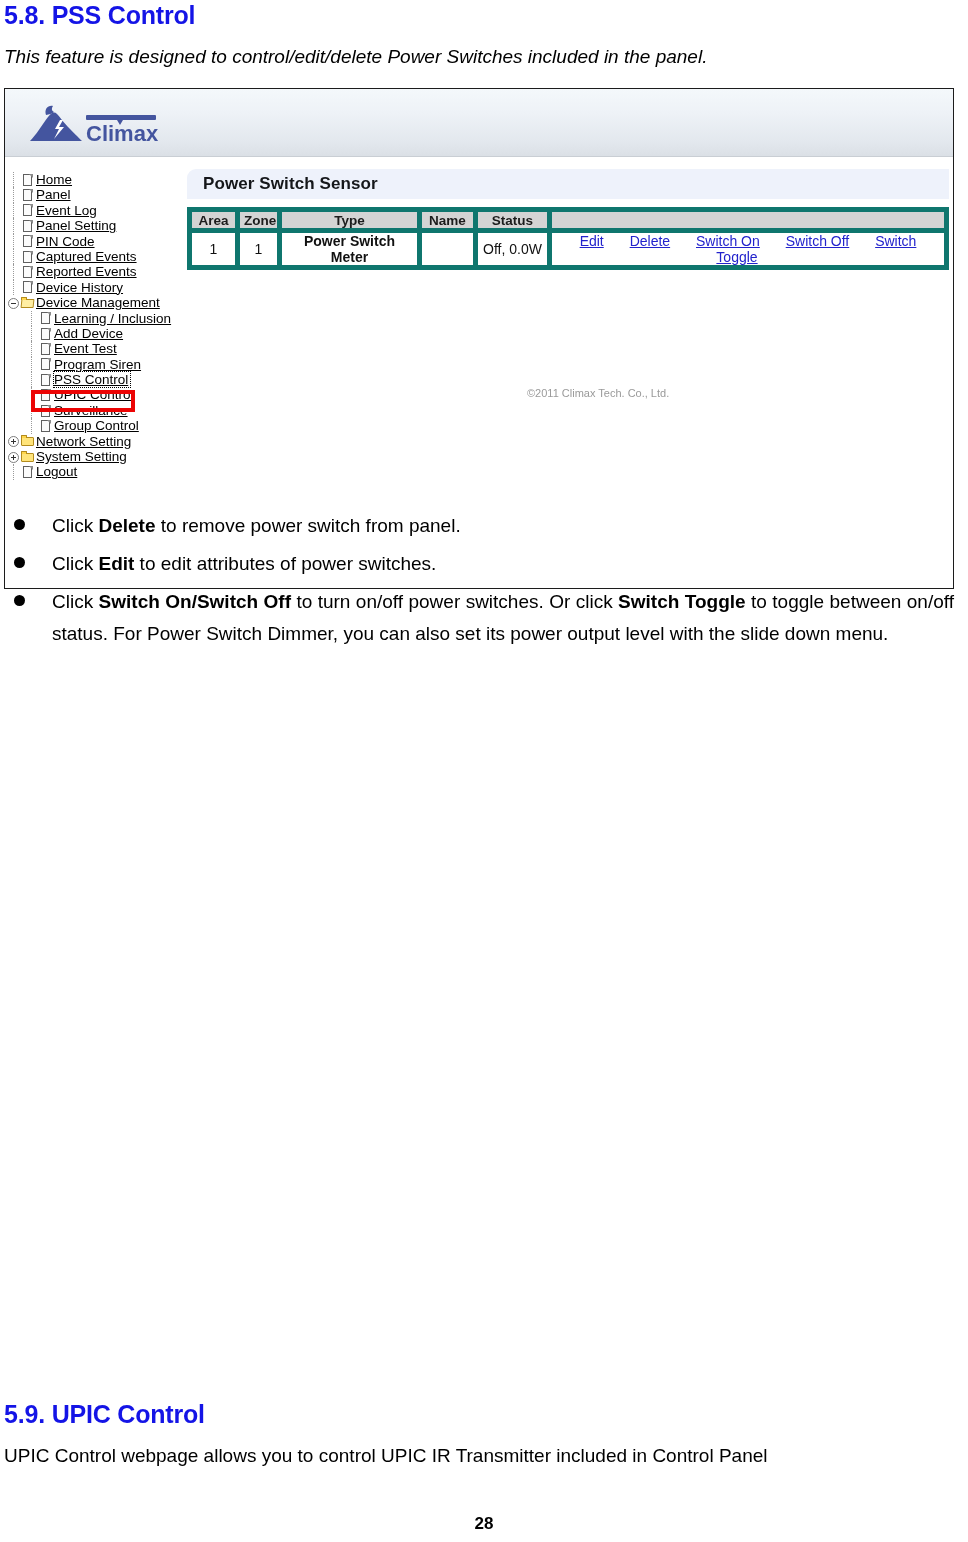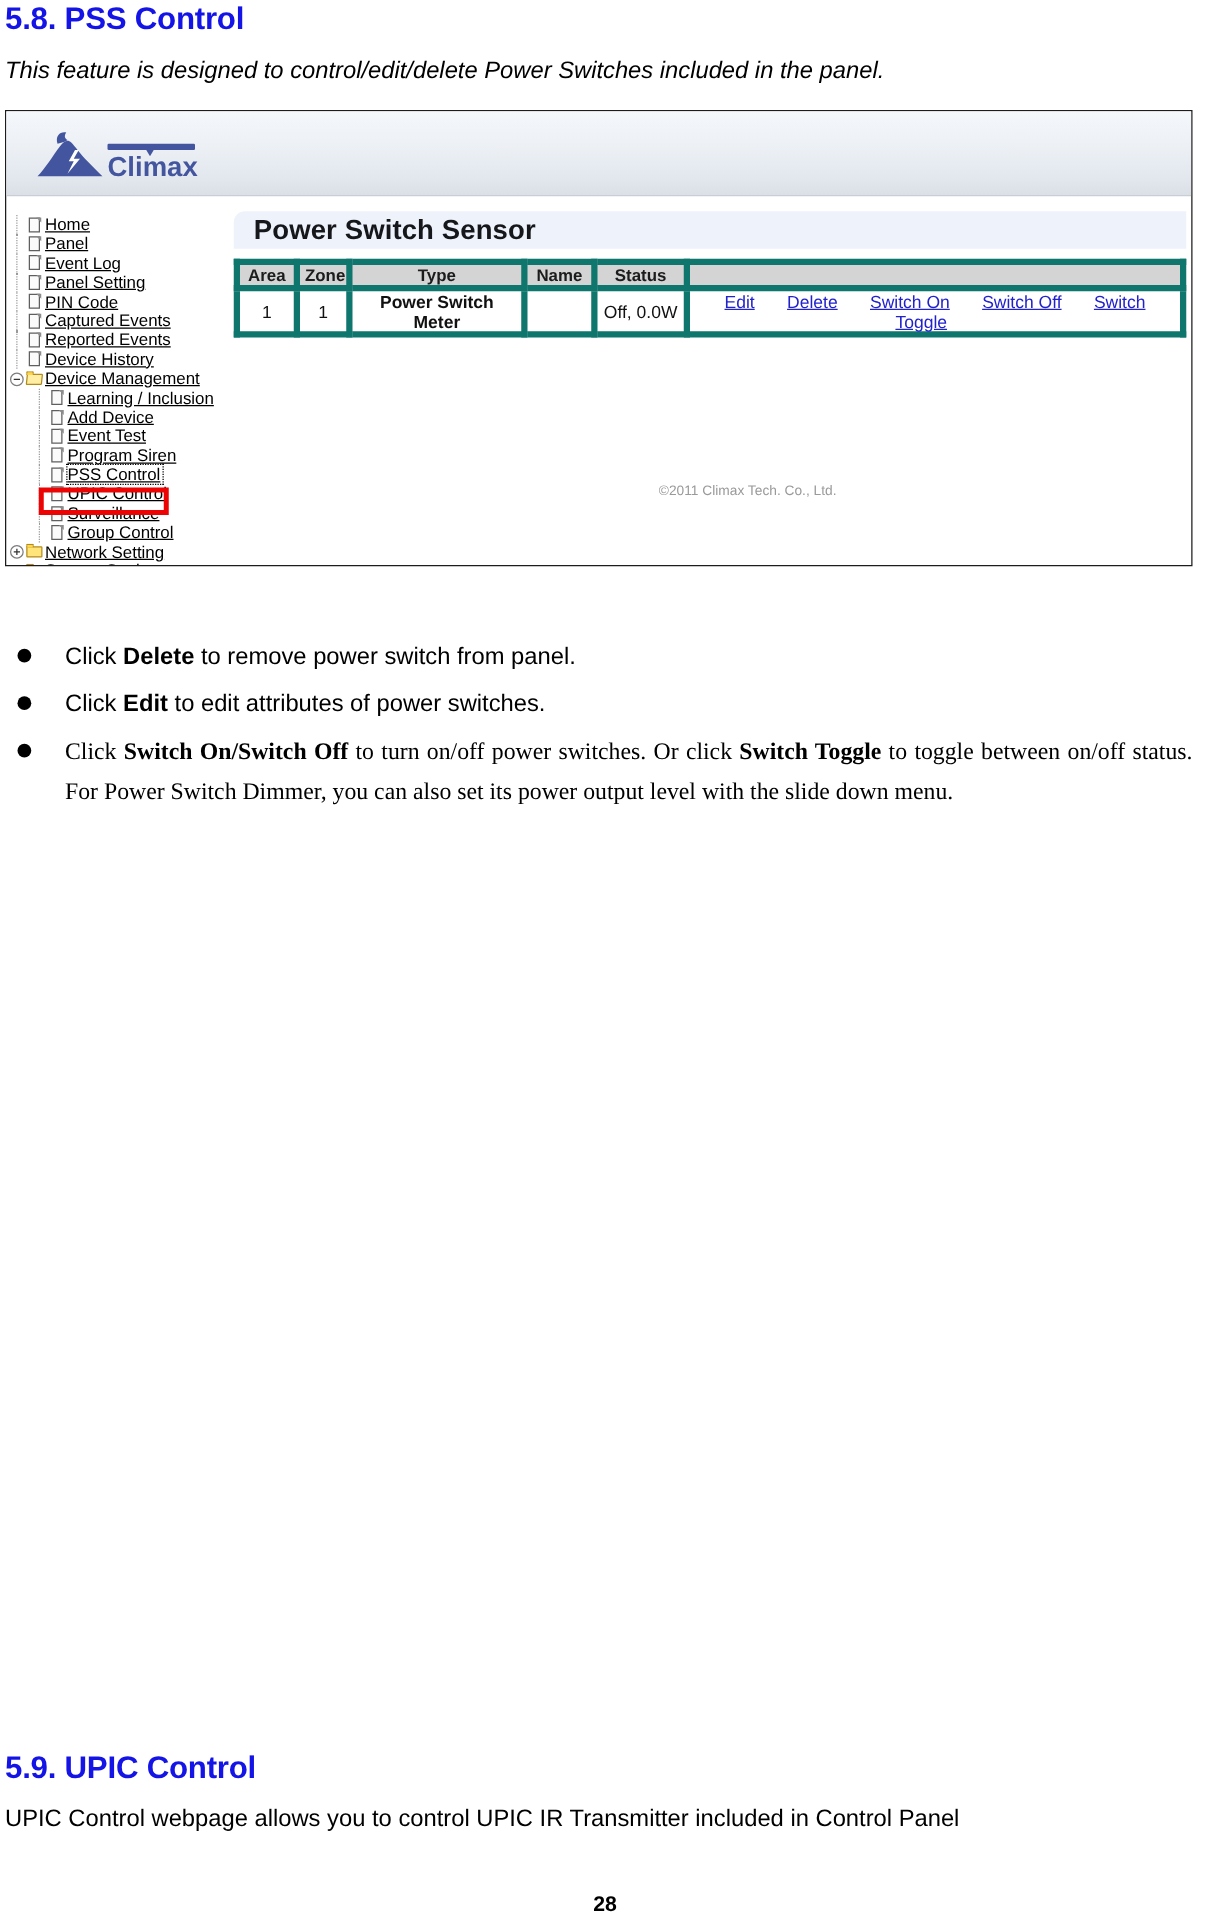--- a/index.html
+++ b/index.html
@@ -68,30 +68,30 @@
     background: #000;
   }
   .bullet-text {
     flex: 1 1 auto;
     margin-left: 22px;
     margin-right: 8px;
     font-size: 19px;
     line-height: 32px;
     color: #000;
   }
-  .bullet-text.justified { text-align: justify; font-family: Liberation Serif, serif; }
+  .bullet-text.justified { text-align: justify; }
   .bullet-text b { font-weight: bold; }
 
   
   .shot {
     position: absolute;
     left: 4px;
     top: 88px;
     width: 950px;
-    height: 365px;
+    height: 501px;
     border: 1px solid #1c1c1c;
     background: #ffffff;
     box-sizing: border-box;
     overflow: hidden;
   }
   .shot-banner {
     position: absolute;
     left: 0; top: 0;
     width: 100%;
     height: 68px;
@@ -243,21 +243,21 @@
   .panel {
     position: absolute;
     left: 182px;
     top: 80px;
     width: 762px;
   }
   .panel-title {
     height: 30px;
     line-height: 30px;
     padding-left: 16px;
-    font-size: 22px;
+    font-size: 17px;
     font-weight: bold;
     color: #15171a;
     background: #eef2fb;
     border-radius: 9px 0 0 0;
     letter-spacing: 0.1px;
   }
   table.pss {
     border-collapse: collapse;
     margin-top: 8px;
     width: 762px;

